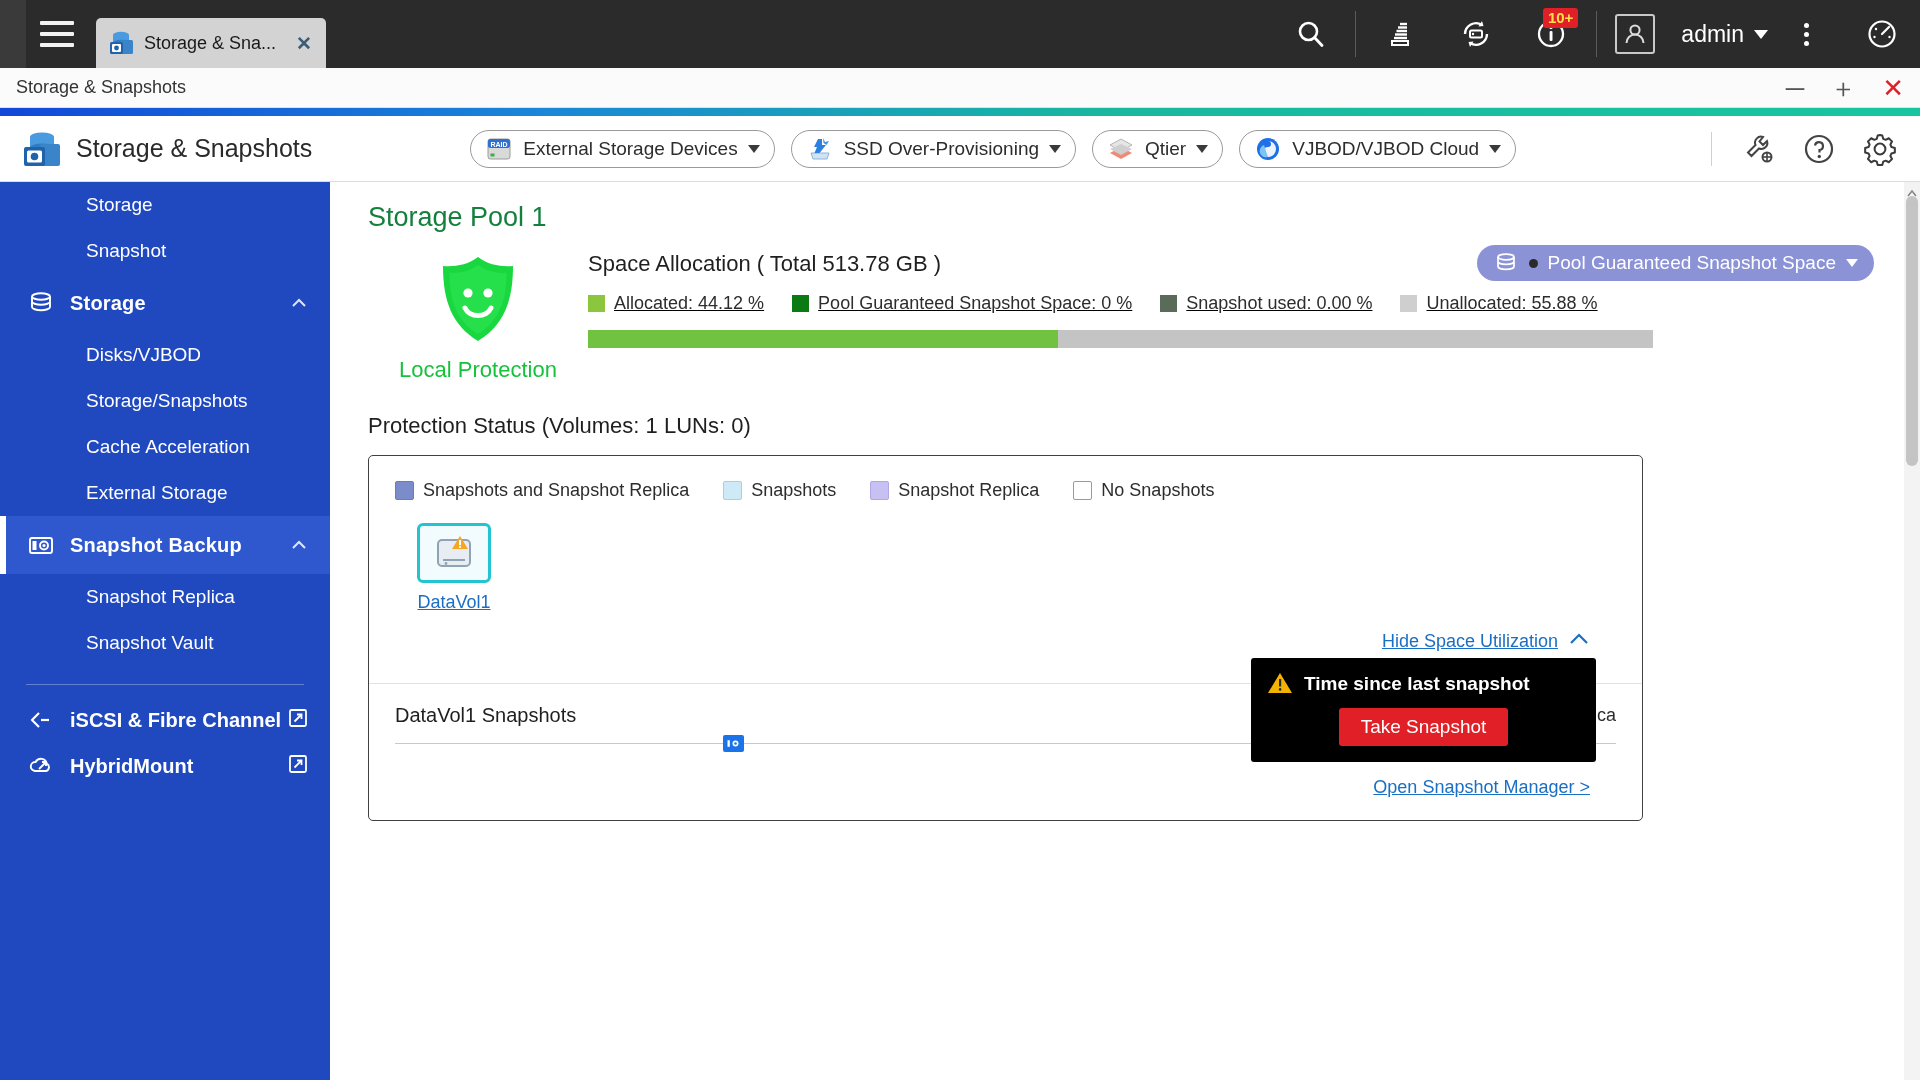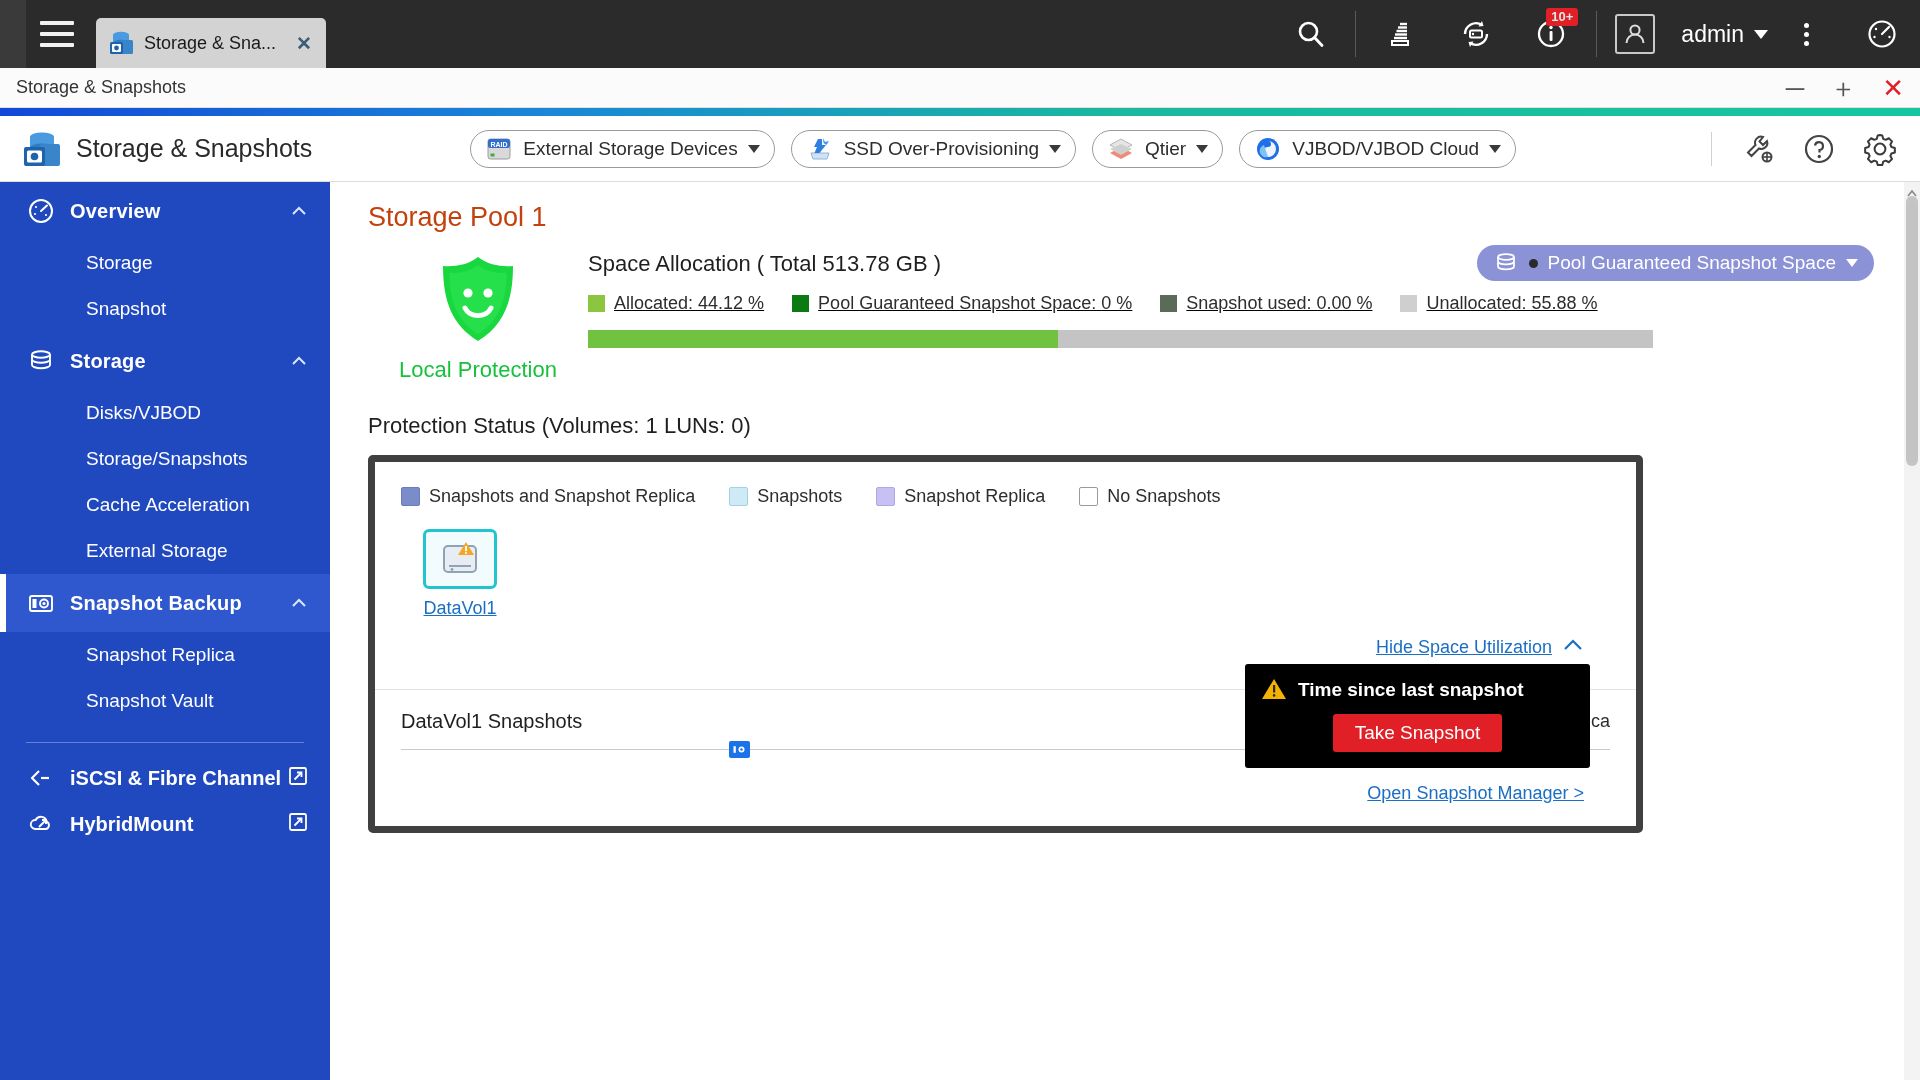--- a/index.html
+++ b/index.html
@@ -31,22 +31,22 @@
   .tab-title { font-size: 18px; color: #1a1a1a; white-space: nowrap; }
   .tab-close { font-size: 19px; color: #3c5d77; font-weight: bold; margin-left: auto; cursor: pointer; }
 
   .os-icons { margin-left: auto; display: flex; align-items: center; height: 68px; }
   .os-icon {
     width: 76px; height: 68px; display: flex; align-items: center;
     justify-content: center; cursor: pointer; position: relative; color: #ffffff;
   }
   .os-divider { width: 1px; height: 46px; background: #5a5a5a; margin: 0 6px; }
   .badge {
-    position: absolute; top: 8px; right: 12px; background: #e01f26; color: #e5e5e5;
-    font-size: 13px; font-weight: bold; padding: 1px 5px; border-radius: 3px; line-height: 1.2;
+    position: absolute; top: 8px; right: 12px; background: #e01f26; color: #fde047;
+    font-size: 15px; font-weight: bold; padding: 1px 5px; border-radius: 3px; line-height: 1.2;
   }
   .avatar-box {
     width: 40px; height: 40px; border: 2px solid #c9c9c9; border-radius: 3px;
     display: flex; align-items: center; justify-content: center;
   }
   .admin-name { color: #ffffff; font-size: 23px; margin-left: 14px; display:flex; align-items:center; gap:10px; cursor:pointer; }
   .caret-down { width: 0; height: 0; border-left: 7px solid transparent; border-right: 7px solid transparent; border-top: 9px solid #fff; }
   .kebab { display:flex; flex-direction:column; gap:4px; }
   .kebab i { width:5px; height:5px; background:#fff; border-radius:50%; display:block; }
 
@@ -114,21 +114,21 @@
   .nav-link .ng-icon { width: 30px; height: 30px; margin-right: 14px; display:flex; align-items:center; justify-content:center; }
   .nav-link .ng-label { font-size: 20px; font-weight: bold; }
   .ext-icon { margin-left: auto; }
   .side-sep { height: 1px; background: rgba(255,255,255,.30); margin: 18px 26px 12px 26px; }
 
   
   .main {
     position: absolute; left: 330px; top: 182px; width: 1590px; height: 898px;
     background: #ffffff; overflow: hidden;
   }
-  .pool-title { font-size: 27px; color: #c2410c; margin: 20px 0 0 38px; }
+  .pool-title { font-size: 27px; color: #15803d; margin: 20px 0 0 38px; }
 
   .pool-row { display: flex; margin-top: 18px; padding-left: 38px; }
   .shield-col { width: 220px; display: flex; flex-direction: column; align-items: center; }
   .shield-label { color: #16c13c; font-size: 22px; font-weight: normal; margin-top: 10px; }
 
   .alloc-col { flex: 1; padding-right: 50px; position: relative; }
   .alloc-title { font-size: 22px; color: #1f1f1f; }
   .legend-row { display: flex; align-items: center; gap: 28px; margin-top: 16px; flex-wrap: nowrap; text-decoration: underline; }
   .legend-item { display: flex; align-items: center; gap: 9px; }
   .legend-sw { width: 17px; height: 17px; display: inline-block; }
@@ -141,21 +141,21 @@
     position: absolute; right: 46px; top: -6px; height: 36px; border-radius: 18px;
     background: #8b92d6; display: flex; align-items: center; gap: 10px; padding: 0 16px; cursor: pointer;
   }
   .pgss-pill .pgss-label { color: #ffffff; font-size: 19px; white-space: nowrap; }
   .pgss-dot { width: 9px; height: 9px; border-radius: 50%; background: #2a2a2a; }
   .pgss-caret { width: 0; height: 0; border-left: 6px solid transparent; border-right: 6px solid transparent; border-top: 8px solid #ffffff; }
 
   .prot-title { font-size: 22px; color: #1f1f1f; margin: 30px 0 0 38px; }
 
   .panel {
-    margin: 16px 0 0 38px; width: 1275px; border: 7px solid #404040; border-radius: 5px; background: #fff;
+    margin: 16px 0 0 38px; width: 1275px; border: 1px solid #404040; border-radius: 5px; background: #fff;
   }
   .panel-top { padding: 24px 26px 16px 26px; }
   .prot-legend { display: flex; align-items: center; gap: 34px; }
   .prot-legend .legend-sw { width: 19px; height: 19px; border-radius: 2px; }
   .prot-legend .legend-text { font-size: 18px; color: #2d2d2d; }
 
   .vol-tile { margin-top: 22px; width: 74px; display: flex; flex-direction: column; align-items: center; margin-left: 22px; }
   .vol-box {
     width: 74px; height: 60px; border: 3px solid #22c4cf; border-radius: 6px; background: #f2fbfd;
     display: flex; align-items: center; justify-content: center; cursor: pointer; position: relative;
@@ -407,37 +407,20 @@
       <svg width="36" height="36" viewBox="0 0 36 36">
         <path d="M18 4 l2.3 .4 .9 3.4 2.5 1.05 3.1-1.6 1.6 1.6 1.6 1.6 -1.6 3.1 1.05 2.5 3.4 .9 0 2.3 0 2.3 -3.4 .9 -1.05 2.5 1.6 3.1 -1.6 1.6 -1.6 1.6 -3.1 -1.6 -2.5 1.05 -.9 3.4 -2.3 0 -2.3 0 -.9 -3.4 -2.5 -1.05 -3.1 1.6 -1.6 -1.6 -1.6 -1.6 1.6 -3.1 -1.05 -2.5 -3.4 -.9 0 -2.3 0 -2.3 3.4 -.9 1.05 -2.5 -1.6 -3.1 1.6 -1.6 1.6 -1.6 3.1 1.6 2.5 -1.05 .9 -3.4 Z" fill="none" stroke="#3a3a3a" stroke-width="2" stroke-linejoin="round"></path>
         <circle cx="18" cy="18" r="5.4" fill="none" stroke="#3a3a3a" stroke-width="2"></circle>
       </svg>
     </div>
   </div>
 </div>
 
 <div class="sidebar">
 
-  <div class="nav-group">
-    <span class="ng-icon">
-      <svg width="28" height="28" viewBox="0 0 28 28">
-        <circle cx="14" cy="14" r="11" fill="none" stroke="#fff" stroke-width="2"></circle>
-        <line x1="14" y1="14" x2="20" y2="8.5" stroke="#fff" stroke-width="2" stroke-linecap="round"></line>
-        <circle cx="9" cy="10" r="1.1" fill="#fff"></circle>
-        <circle cx="8" cy="17" r="1.1" fill="#fff"></circle>
-        <circle cx="19" cy="18" r="1.1" fill="#fff"></circle>
-      </svg>
-    </span>
-    <span class="ng-label">Overview</span>
-    <span class="chev">
-      <svg width="18" height="18" viewBox="0 0 18 18">
-          <polyline points="3,12 9,6 15,12" fill="none" stroke="#dce6ff" stroke-width="2"></polyline>
-        </svg>
-    </span>
-  </div>
   <div class="nav-sub">Storage</div>
   <div class="nav-sub">Snapshot</div>
 
   <div class="nav-group">
     <span class="ng-icon">
       <svg width="28" height="28" viewBox="0 0 28 28">
         <ellipse cx="14" cy="7.5" rx="9" ry="3.2" fill="none" stroke="#fff" stroke-width="1.9"></ellipse>
         <path d="M5 7.5 v5 a9 3.2 0 0 0 18 0 v-5" fill="none" stroke="#fff" stroke-width="1.9"></path>
         <path d="M5 13 v5 a9 3.2 0 0 0 18 0 v-5" fill="none" stroke="#fff" stroke-width="1.9"></path>
       </svg>

